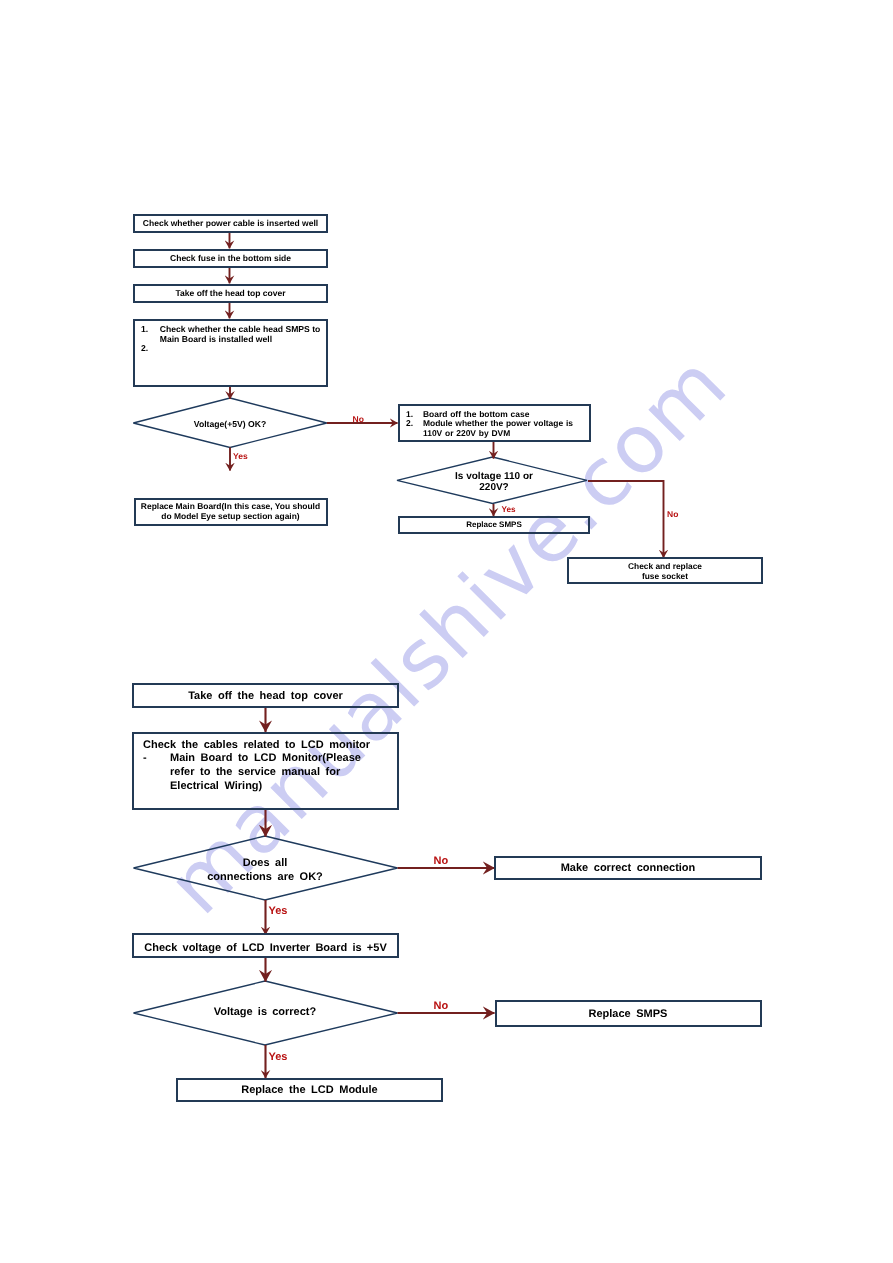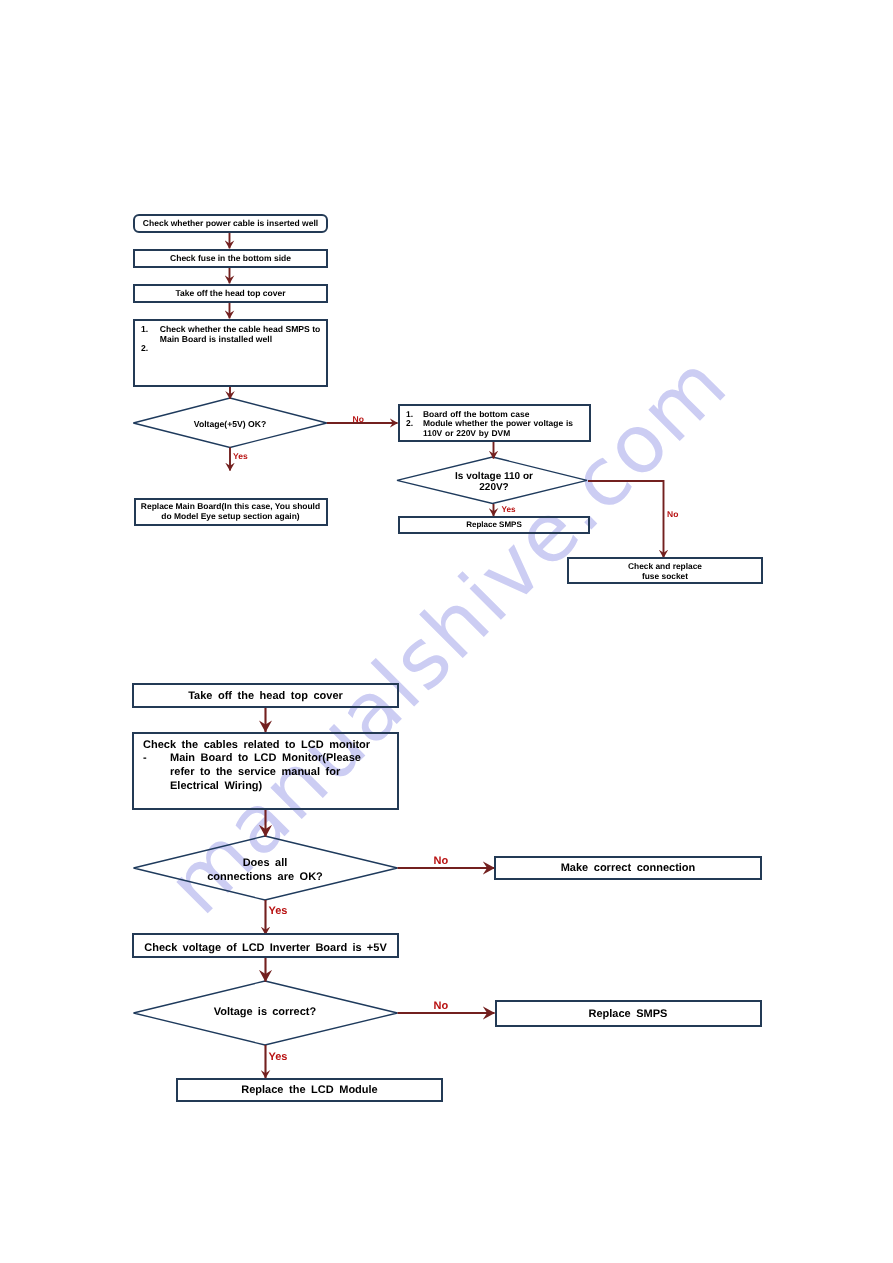--- a/index.html
+++ b/index.html
@@ -72,21 +72,21 @@
       <line x1="397.5" y1="868" x2="494.5" y2="868" marker-end="url(#ah2)"></line>
       <line x1="265.5" y1="900" x2="265.5" y2="934.5" marker-end="url(#ah)"></line>
       <line x1="265.5" y1="956.5" x2="265.5" y2="981.5" marker-end="url(#ah2)"></line>
       <line x1="397.5" y1="1013" x2="494.5" y2="1013" marker-end="url(#ah2)"></line>
       <line x1="265.5" y1="1045" x2="265.5" y2="1078" marker-end="url(#ah)"></line>
     </g>
   </svg>
 
   <div id="content">
 
-    <div class="node box" style="left:133px;top:213.5px;width:195px;height:19.5px;font-size:8.5px;border-radius:6px;">
+    <div class="node box" style="left:133px;top:213.5px;width:195px;height:19.5px;font-size:8.5px;">
       <div class="txt">Check whether power cable is inserted  well</div>
     </div>
 
     <div class="node box" style="left:133px;top:248.5px;width:195px;height:19.5px;font-size:8.5px;">
       <div class="txt">Check fuse in  the  bottom  side</div>
     </div>
 
     <div class="node box" style="left:133px;top:283.5px;width:195px;height:19.5px;font-size:8.5px;">
       <div class="txt">Take off the head top cover</div>
     </div>

